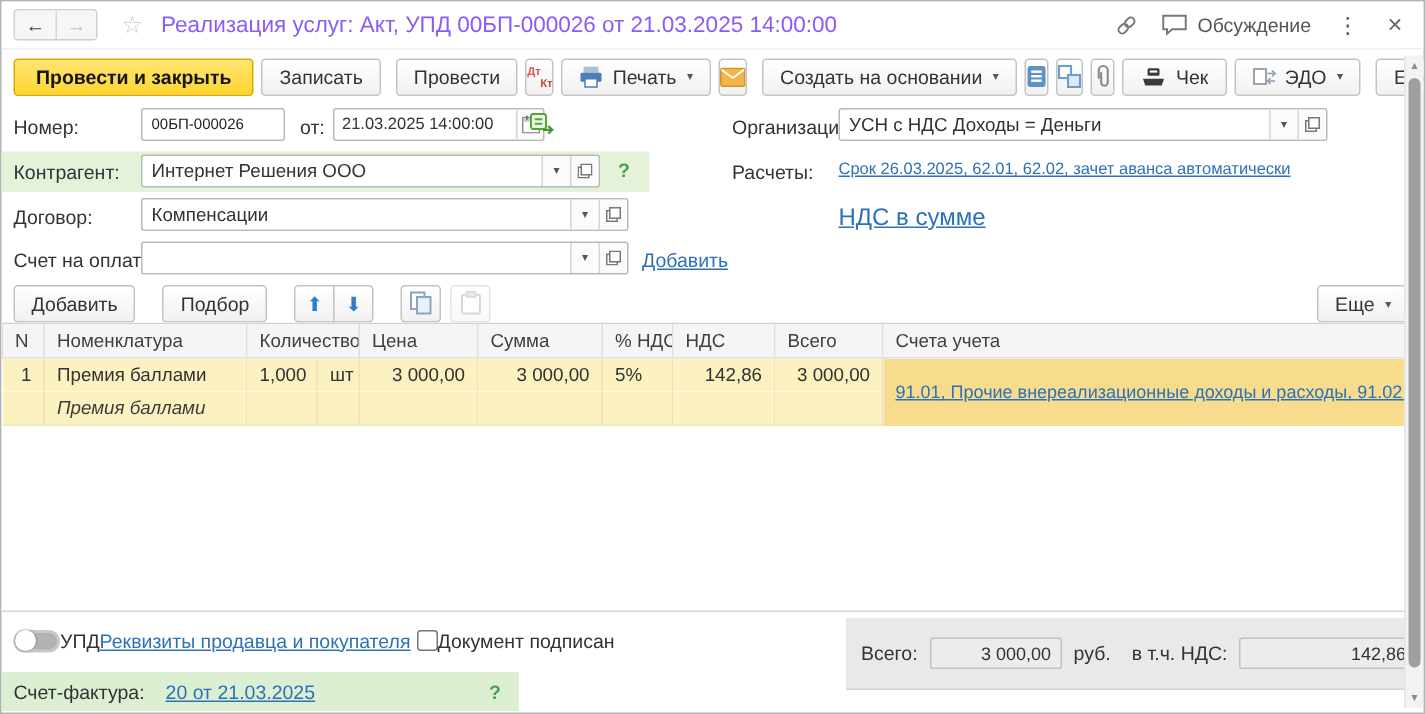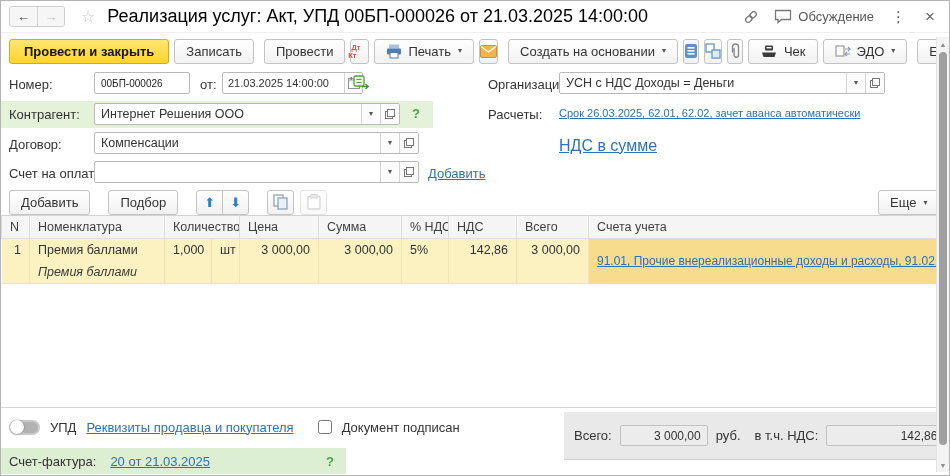--- a/index.html
+++ b/index.html
@@ -7,38 +7,38 @@
   body { font-family:"Liberation Sans","DejaVu Sans",sans-serif; font-size:13px; color:#333; }
   #win { position:relative; width:950px; height:476px; background:#fff; border:1px solid #b3b3b3; overflow:hidden; }
   .abs { position:absolute; }
 
   
   .titlebar { position:absolute; top:0; left:0; right:0; height:32px; display:flex; align-items:center; padding:0 12px 0 8px; background:#fff; border-bottom:1px solid #f0f0f0; }
   .navgrp { display:flex; border:1px solid #cfcfcf; border-radius:3px; overflow:hidden; height:21px; }
   .navbtn { width:27px; display:flex; align-items:center; justify-content:center; background:#f6f6f6; color:#444; font-size:13px; cursor:pointer; }
   .navbtn.disabled { color:#c3c3c3; border-left:1px solid #d6d6d6; }
   .star { margin:0 12px 0 16px; color:#cccccc; font-size:16px; cursor:pointer; }
-  .title { font-size:18px; color:#000000; white-space:nowrap; }
+  .title { font-size:15px; color:#8b5cf6; white-space:nowrap; }
   .tb-right { margin-left:auto; display:flex; align-items:center; gap:15px; }
   .tb-ic { display:flex; align-items:center; gap:6px; color:#555; cursor:pointer; }
   .kebab { font-size:15px; color:#555; cursor:pointer; padding:0 2px; }
   .closex { font-size:17px; color:#666; cursor:pointer; padding:0 2px; }
 
   
   .toolbar { position:absolute; top:36px; left:0; right:22px; height:28px; display:flex; align-items:center; gap:5px; padding:0 8px; }
   .btn { display:inline-flex; align-items:center; justify-content:center; gap:6px; height:25px; padding:0 11px; background:linear-gradient(#fff,#f1f1f1); border:1px solid #c3c3c3; border-radius:3px; color:#333; cursor:pointer; white-space:nowrap; }
   .btn.primary { background:linear-gradient(#ffe671,#ffd42e); border-color:#d8ac00; font-weight:bold; color:#141414; padding:0 14px; }
   .icon-btn { width:27px; padding:0; }
   .caret { font-size:8px; color:#555; margin-left:1px; line-height:1; }
   .spacer { flex:1; }
   .gap8 { width:6px; }
   .dtkt { position:relative; width:17px; height:17px; display:block; }
   .dtkt i { position:absolute; font-style:normal; font-size:7.5px; font-weight:bold; color:#d9534f; }
   .dtkt i:first-child { top:0; left:0; }
-  .dtkt i:last-child { bottom:0; right:12px; color:#c94744; }
+  .dtkt i:last-child { bottom:0; right:0; color:#c94744; }
 
   
   .lbl { color:#333; white-space:nowrap; }
   .link { color:#2d71b8; text-decoration:underline; cursor:pointer; white-space:nowrap; }
   .help { color:#4ba04f; font-weight:bold; cursor:pointer; }
   .field { height:22px; border:1px solid #b9b9b9; border-radius:2px; padding:0 6px; font:inherit; font-size:10px; color:#222; background:#fff; }
   .combo { height:22px; background:#fff; border:1px solid #b9b9b9; border-radius:2px; display:flex; align-items:stretch; overflow:hidden; }
   .combo .val { flex:1; padding:0 6px; display:flex; align-items:center; white-space:nowrap; overflow:hidden; font-size:12.5px; }
   .combo .seg { width:19px; border-left:1px solid #d4d4d4; display:flex; align-items:center; justify-content:center; background:#fbfbfb; color:#555; cursor:pointer; }
   .combo .seg .caret { margin:0; }
@@ -57,21 +57,21 @@
   .tablewrap { position:absolute; top:214px; left:0; width:938px; height:193px; border-bottom:1px solid #d6d6d6; background:#fff; overflow:hidden; }
   table.items { border-collapse:collapse; table-layout:fixed; width:938px; font-size:12.5px; }
   table.items th { background:#f5f5f5; font-weight:normal; text-align:left; color:#3f3f3f; padding:4px 8px; border:1px solid #dedede; border-top-color:#d2d2d2; white-space:nowrap; overflow:hidden; }
   table.items td { padding:4px 8px; border-right:1px solid #efe3b6; white-space:nowrap; overflow:hidden; background:#fcf1c0; }
   table.items tr.r2 td { border-bottom:1px solid #efe3b6; }
   td.num { text-align:right; }
   td.accounts { background:#f6dc8c !important; font-size:12px; }
   td.desc { font-style:italic; color:#3c3c3c; }
 
   
-  .toggle-row { position:absolute; top:414px; left:8px; height:24px; display:flex; align-items:center; gap:10px; }
+  .toggle-row { position:absolute; top:414px; left:8px; height:24px; display:flex; align-items:center; gap:0; }
   .switch { width:31px; height:15px; border-radius:8px; background:#c9c9c9; position:relative; cursor:pointer; flex:none; }
   .switch::before { content:""; position:absolute; right:2px; top:2px; width:18px; height:11px; border-radius:6px; background:#b2b2b2; }
   .switch::after { content:""; position:absolute; left:1px; top:0.5px; width:14px; height:14px; border-radius:50%; background:#fff; box-shadow:0 0 2px rgba(0,0,0,.45); }
   .chk { width:14px; height:14px; accent-color:#fff; cursor:pointer; }
   .totals { position:absolute; top:411px; left:563px; width:373px; height:48px; background:#e9e9e9; border-bottom:1px solid #d2d2d2; display:flex; align-items:center; gap:8px; padding:0 10px; }
   .ro-field { height:21px; border:1px solid #c2c2c2; border-radius:2px; background:#ececec; color:#333; font:inherit; font-size:12px; text-align:right; padding:0 6px; }
   .invoice-row { position:absolute; top:447px; left:0; width:345px; height:26px; background:#ddefd2; display:flex; align-items:center; padding:0 12px 0 8px; gap:14px; }
 
   
   .vscroll { position:absolute; top:36px; right:0; bottom:3px; width:13px; background:#f3f3f3; border-left:1px solid #e3e3e3; }

